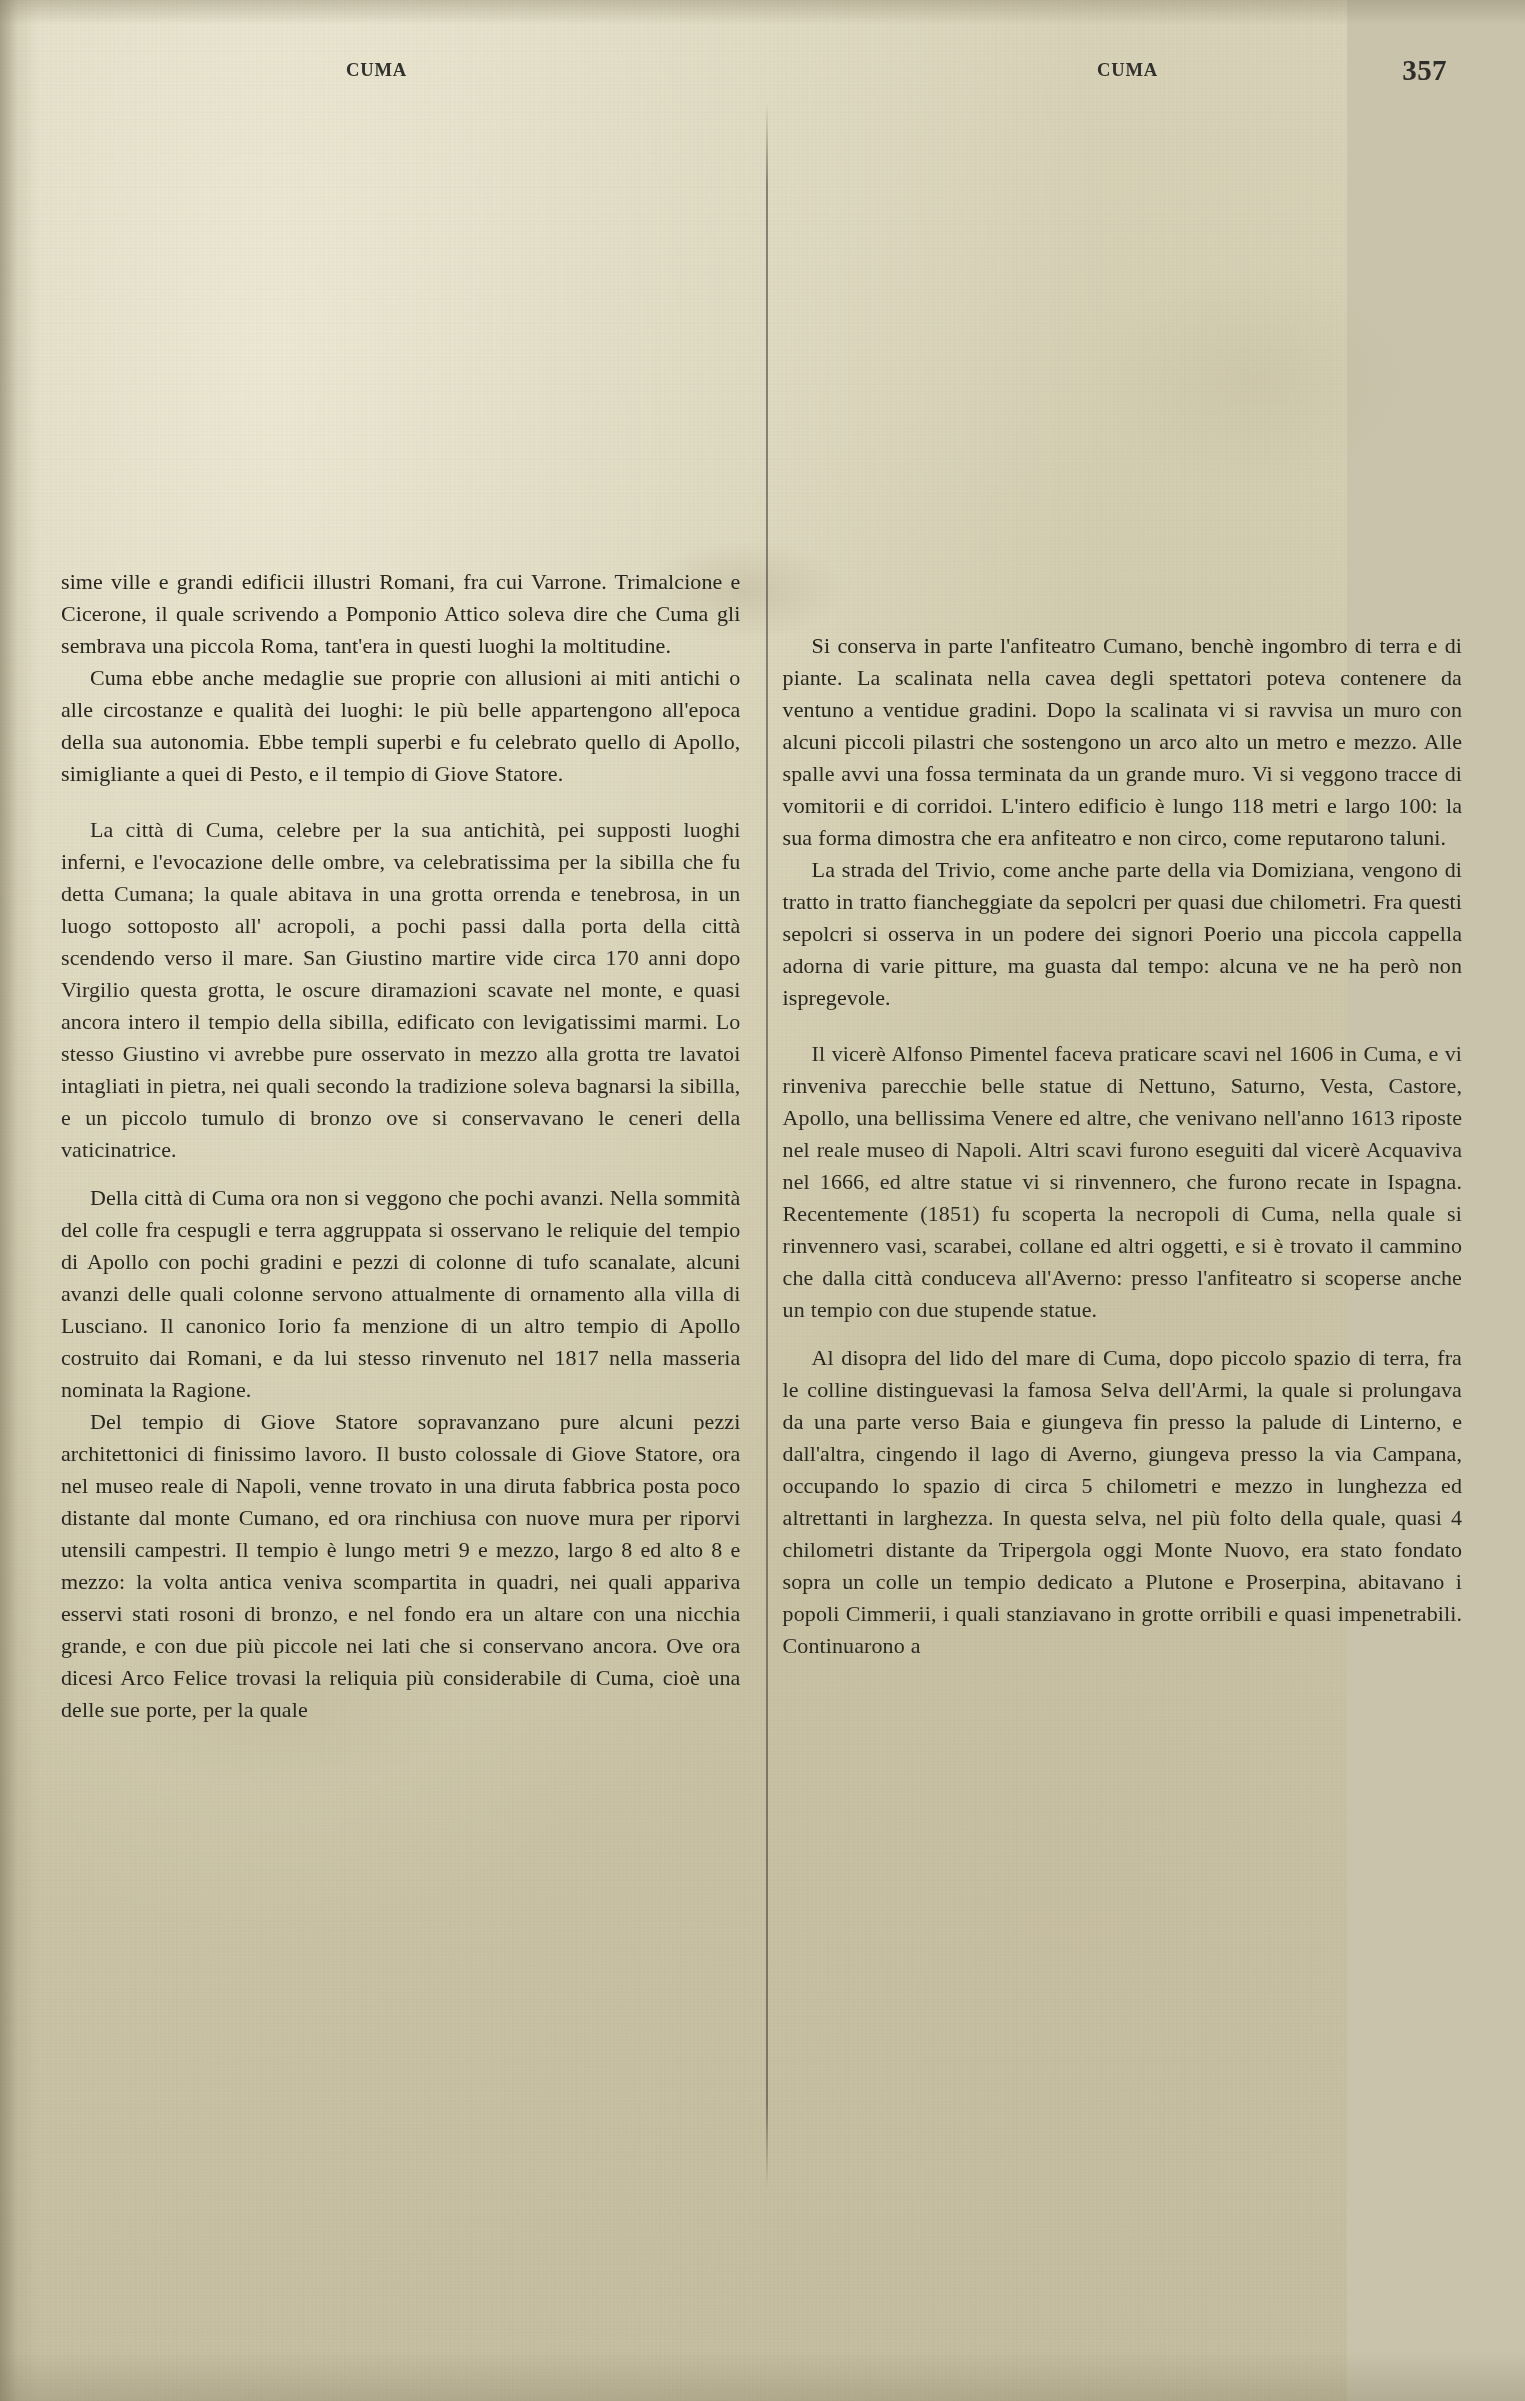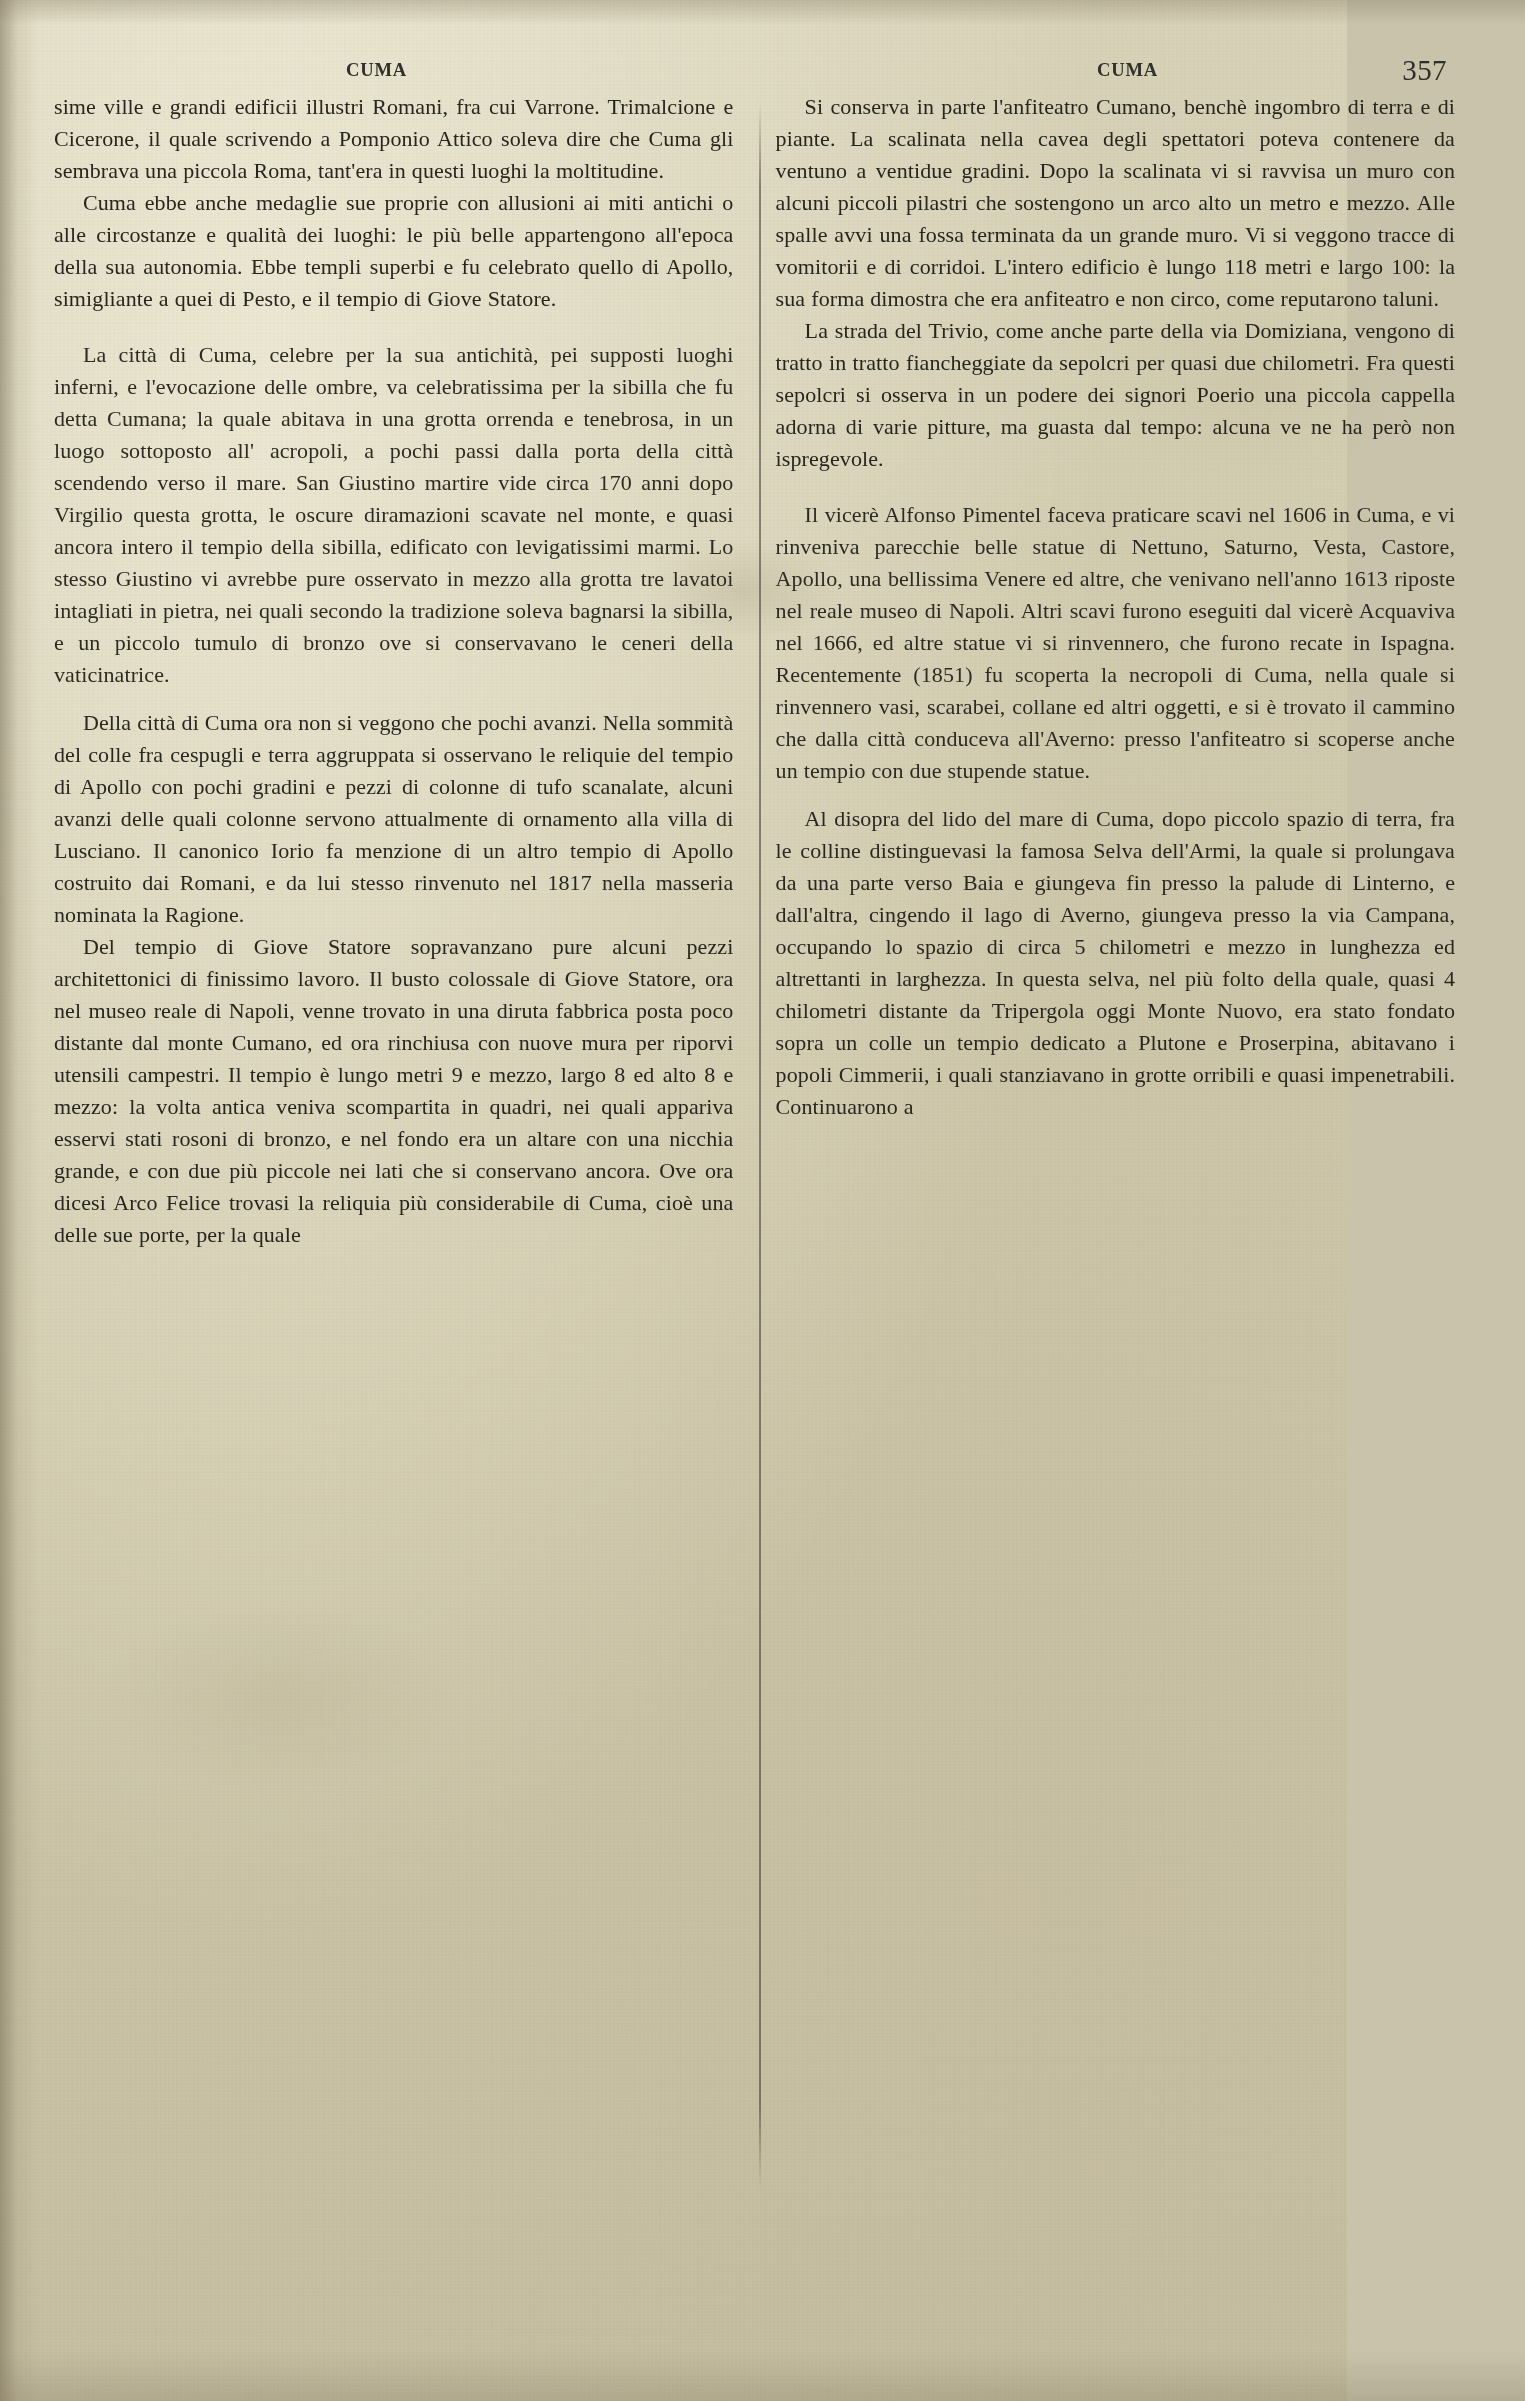--- a/index.html
+++ b/index.html
@@ -85,34 +85,35 @@
     font-weight: bold;
     font-size: 18.6px;
     letter-spacing: 0.8px;
     color: #30302c;
   }
   .hdr-pageno {
     position: absolute;
     right: 0px;
     top: -5px;
     font-family: "Liberation Serif", serif;
-    font-weight: normal;
+    font-weight: bold;
     font-size: 29px;
     letter-spacing: 0.4px;
     color: #2e2e2a;
   }
 
   .columns {
     position: absolute;
     top: 32px;
-    left: 8px;
+    left: 15px;
     width: 1401px;
     height: 2110px;
     display: flex;
     flex-direction: row;
+    align-items: center;
   }
   .col {
     width: 684px;
     position: relative;
   }
   .col-left { padding-right: 18.6px; }
   .col-right { padding-left: 23.6px; }
   .divider {
     position: absolute;
     left: 705px;

